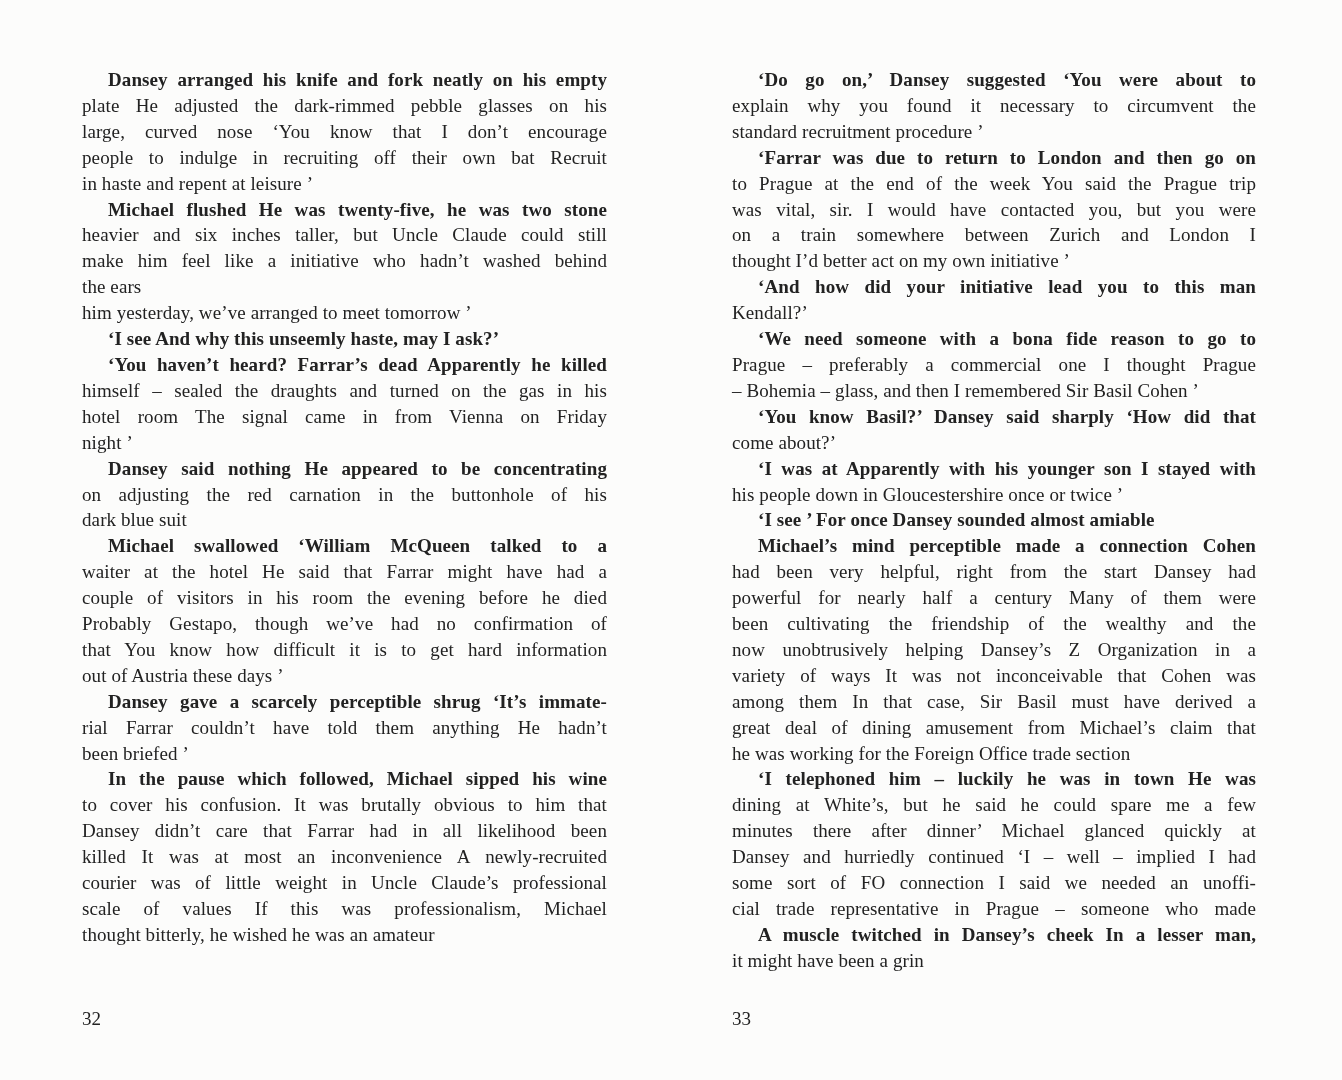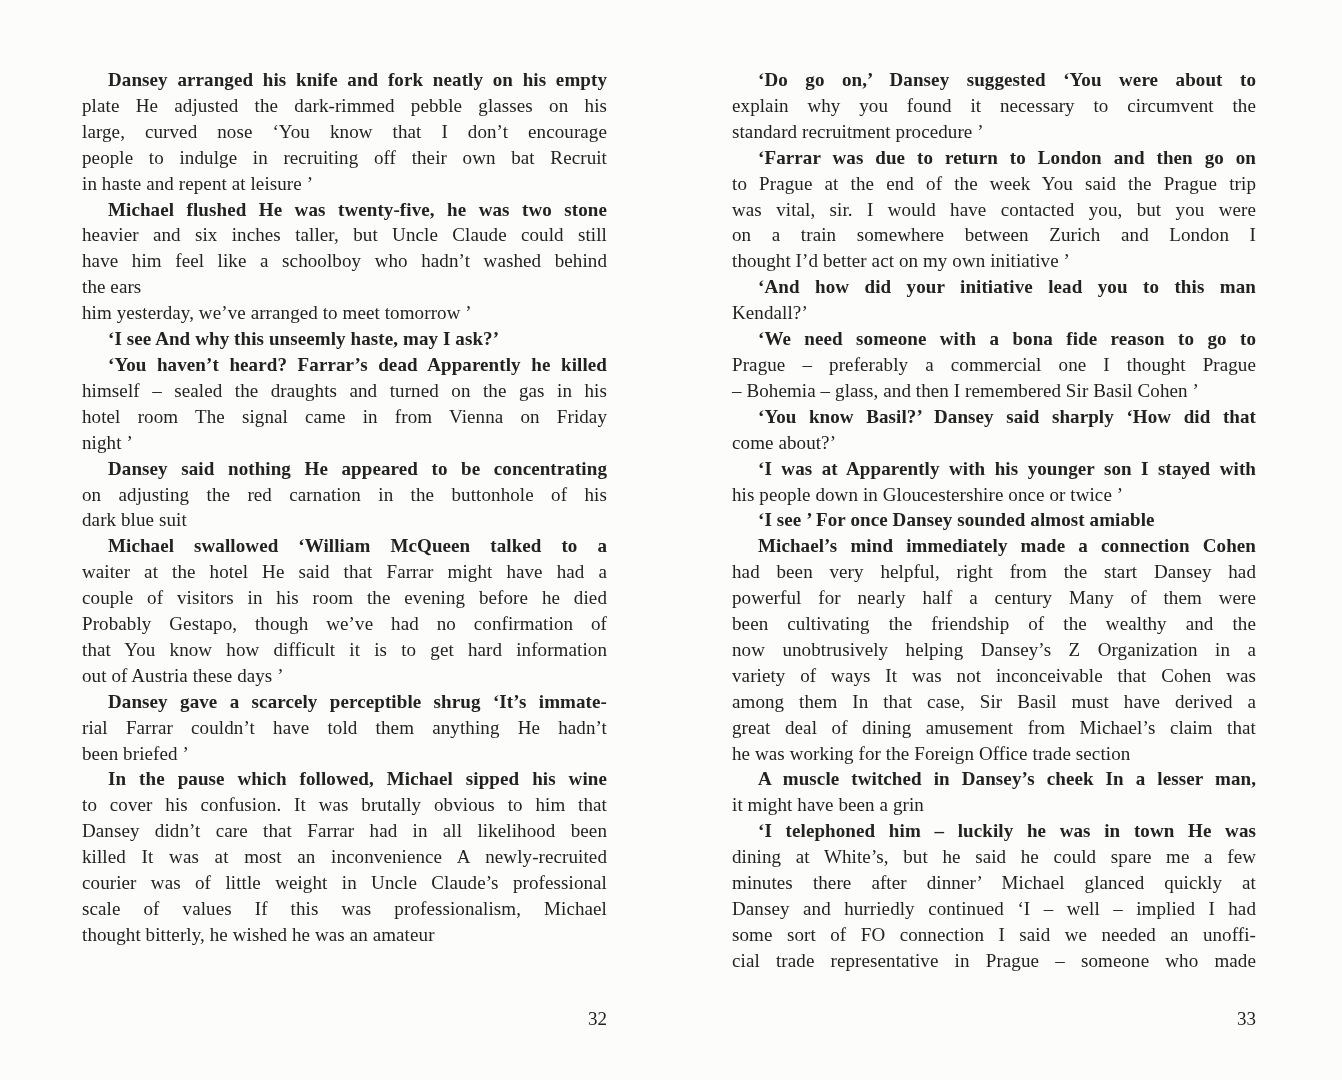--- a/index.html
+++ b/index.html
@@ -31,40 +31,40 @@
     white-space: normal;
     letter-spacing: 0.1px;
   }
   .fi { text-indent: 26px; font-weight: bold; }
   .la { text-align: center; text-align-last: left; }
   .pagenum {
     position: absolute;
     left: 0;
     right: 0;
     top: 939px;
-    text-align: right;
+    text-align: left;
     font-size: 19px;
     line-height: 26px;
   }
 </style>
 </head>
 <body style="--bg: #fcfcfb; --ink: #222222;">
 
 <div class="page page-left">
   <div class="para">
     <div class="ln fi">Dansey arranged his knife and fork neatly on his empty</div>
     <div class="ln">plate He adjusted the dark-rimmed pebble glasses on his</div>
     <div class="ln">large, curved nose ‘You know that I don’t encourage</div>
     <div class="ln">people to indulge in recruiting off their own bat Recruit</div>
     <div class="ln la">in haste and repent at leisure ’</div>
   </div>
   <div class="para">
     <div class="ln fi">Michael flushed He was twenty-five, he was two stone</div>
     <div class="ln">heavier and six inches taller, but Uncle Claude could still</div>
-    <div class="ln">have him feel like a schoolboy who hadn’t washed behind</div>
+    <div class="ln">make him feel like a initiative who hadn’t washed behind</div>
     <div class="ln la">the ears</div>
   </div>
   <div class="para">
     <div class="ln la">him yesterday, we’ve arranged to meet tomorrow ’</div>
   </div>
   <div class="para">
     <div class="ln fi la">‘I see And why this unseemly haste, may I ask?’</div>
   </div>
   <div class="para">
     <div class="ln fi">‘You haven’t heard? Farrar’s dead Apparently he killed</div>
@@ -129,36 +129,36 @@
     <div class="ln la">come about?’</div>
   </div>
   <div class="para">
     <div class="ln fi">‘I was at Apparently with his younger son I stayed with</div>
     <div class="ln la">his people down in Gloucestershire once or twice ’</div>
   </div>
   <div class="para">
     <div class="ln fi la">‘I see ’ For once Dansey sounded almost amiable</div>
   </div>
   <div class="para">
-    <div class="ln fi">Michael’s mind immediately made a connection Cohen</div>
+    <div class="ln fi">Michael’s mind perceptible made a connection Cohen</div>
     <div class="ln">had been very helpful, right from the start Dansey had</div>
     <div class="ln">powerful for nearly half a century Many of them were</div>
     <div class="ln">been cultivating the friendship of the wealthy and the</div>
     <div class="ln">now unobtrusively helping Dansey’s Z Organization in a</div>
     <div class="ln">variety of ways It was not inconceivable that Cohen was</div>
     <div class="ln">among them In that case, Sir Basil must have derived a</div>
     <div class="ln">great deal of dining amusement from Michael’s claim that</div>
     <div class="ln la">he was working for the Foreign Office trade section</div>
   </div>
   <div class="para">
-    <div class="ln fi">A muscle twitched in Dansey’s cheek In a lesser man,</div>
-    <div class="ln la">it might have been a grin</div>
-  </div>
-  <div class="para">
     <div class="ln fi">‘I telephoned him – luckily he was in town He was</div>
     <div class="ln">dining at White’s, but he said he could spare me a few</div>
     <div class="ln">minutes there after dinner’ Michael glanced quickly at</div>
     <div class="ln">Dansey and hurriedly continued ‘I – well – implied I had</div>
     <div class="ln">some sort of FO connection I said we needed an unoffi-</div>
     <div class="ln">cial trade representative in Prague – someone who made</div>
   </div>
+  <div class="para">
+    <div class="ln fi">A muscle twitched in Dansey’s cheek In a lesser man,</div>
+    <div class="ln la">it might have been a grin</div>
+  </div>
   <div class="pagenum">33</div>
 </div>
 
 </body></html>

